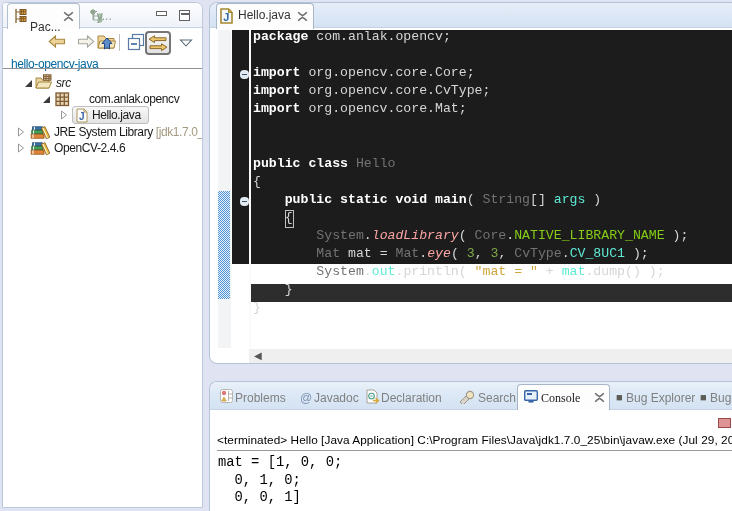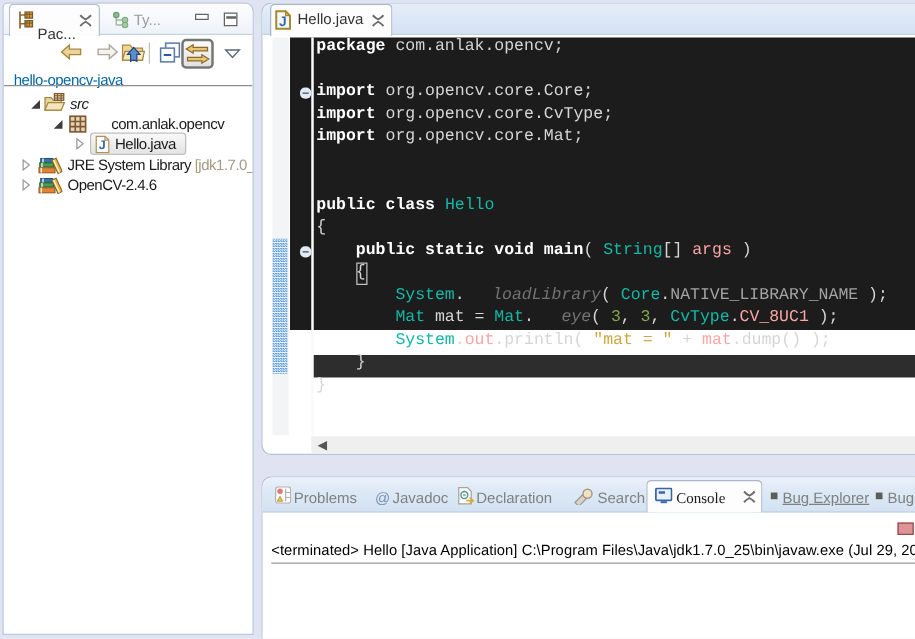--- a/index.html
+++ b/index.html
@@ -41,26 +41,26 @@
 
 #darkarea { position:absolute; left:22px; top:27px; width:501px; height:234px; background:#1c1c1c; }
 #gutterline { position:absolute; left:16.5px; top:0; width:2px; height:318px; background:#fafafa; }
 #hatch { position:absolute; left:8px; top:188px; width:12px; height:108px;
   background:repeating-conic-gradient(#4f93d6 0% 25%, #e8f1fa 0% 50%);
   background-size:2px 2px; }
 #curline { position:absolute; left:18px; top:253.5px; width:483px; height:18px; background:#2d2d2d; }
 #code { position:absolute; left:21px; top:-2px; font-family:"Liberation Mono",monospace;
   font-size:13.2px; line-height:18.1px; color:#d6d6d6; white-space:pre; }
 .k { color:#fff; font-weight:bold; }
-.cl { color:#14b8a6; }
-.m { color:#737373; font-style:italic;margin-left:22px; }
+.cl { color:#737373; }
+.m { color:#fca5a5; font-style:italic; }
 .s { color:#d0a73e; }
 .n { color:#7fa849; }
-.b { color:#fca5a5; }
-.cn { color:#a3a3a3; }
+.b { color:#5eead4; }
+.cn { color:#84cc16; }
 .fold { position:absolute; width:9.5px; height:9.5px; border-radius:4px;
   background:#e2eaf2; z-index:2; }
 .fold:after { content:""; position:absolute; left:2.2px; top:4.2px; width:5px; height:1.4px; background:#3c5068; }
 #brbox { position:absolute; border:1.3px solid #c0c0c0; width:9px; height:18.6px; left:52.5px; top:179.5px; }
 
 
 #hscroll { position:absolute; left:39px; top:346px; width:484px; height:14px; background:#efefef; }
 
 
 #bottompanel { left:209px; top:381px; width:523px; height:136px; background:#fff;
@@ -97,21 +97,21 @@
   <svg style="left:60px; top:8px; z-index:3;" width="11" height="11" viewBox="0 0 11 11">
     <path d="M1.2 1.2 C3 3.2 3.5 3.5 5.5 4.6 C7.5 3.5 8 3.2 9.8 1.2 M1.2 9.8 C3 7.8 3.5 7.5 5.5 6.4 C7.5 7.5 8 7.8 9.8 9.8" stroke="#6d6d6d" stroke-width="1.5" fill="none"></path>
   </svg>
 
   <svg style="left:86px; top:6px; z-index:3;" width="15" height="15" viewBox="0 0 15 15">
     <path d="M4 4 V11 M4 7 H10 M4 11 H10" stroke="#9db89d" stroke-width="1.1" fill="none"></path>
     <circle cx="4" cy="3" r="2.1" fill="#8fbc8f" stroke="#6d9a6d"></circle>
     <circle cx="11" cy="7" r="2.1" fill="#a7cca7" stroke="#84ab84"></circle>
     <circle cx="11" cy="11" r="2.1" fill="#a7cca7" stroke="#84ab84"></circle>
   </svg>
-  <span class="ttext2" style="left:104px;">Ty...</span>
+  <span class="ttext2" style="left:87px;">Ty...</span>
 
   <span style="position:absolute;left:153px;top:8px;width:11px;height:5px;border:1.5px solid #636363;background:#fff;z-index:3;"></span>
   <span style="position:absolute;left:176px;top:7px;width:11px;height:11px;border:1.5px solid #636363;background:#fff;z-index:3;"></span>
   <span style="position:absolute;left:177.5px;top:10px;width:8px;height:1.5px;background:#636363;z-index:3;"></span>
 
   <svg style="left:45px; top:32px;" width="18" height="13" viewBox="0 0 18 13">
     <path d="M7.5 1 L1.2 6.5 L7.5 12 L7.5 8.7 L16.5 8.7 L16.5 4.3 L7.5 4.3 Z" fill="#ecd39a" stroke="#a8883e" stroke-width="1.1"></path>
   </svg>
   <svg style="left:74px; top:32px;" width="18" height="13" viewBox="0 0 18 13">
     <path d="M10.5 1 L16.8 6.5 L10.5 12 L10.5 8.7 L1.5 8.7 L1.5 4.3 L10.5 4.3 Z" fill="#f5f2ea" stroke="#a8a8a0" stroke-width="1.1"></path>
@@ -273,20 +273,23 @@
   <svg style="left:314px; top:8px; z-index:3;" width="14" height="13" viewBox="0 0 14 13">
     <rect x="0.7" y="0.7" width="12.6" height="9.6" rx="1" fill="#e8f0fa" stroke="#3864a8" stroke-width="1.4"></rect>
     <rect x="3" y="3" width="5" height="2" fill="#3864a8"></rect>
     <rect x="4.5" y="11" width="5" height="1.6" fill="#3864a8"></rect>
   </svg>
   <span class="btab" style="left:331px; color:#1a1a1a;font-family:Liberation Serif, serif;">Console</span>
   <svg style="left:384px; top:10px; z-index:3;" width="11" height="11" viewBox="0 0 11 11">
     <path d="M1.2 1.2 C3 3.2 3.5 3.5 5.5 4.6 C7.5 3.5 8 3.2 9.8 1.2 M1.2 9.8 C3 7.8 3.5 7.5 5.5 6.4 C7.5 7.5 8 7.8 9.8 9.8" stroke="#6d6d6d" stroke-width="1.5" fill="none"></path>
   </svg>
   <span class="btab" style="left:406px; color:#5d5d57; font-size:11px; top:9px;">■</span>
-  <span class="btab" style="left:416px;text-decoration:underline;">Bug Explorer</span>
+  <span class="btab" style="left:416px;">Bug Explorer</span>
   <span class="btab" style="left:490px; color:#5d5d57; font-size:11px; top:9px;">■</span>
   <span class="btab" style="left:500px;">Bug</span>
 
   <div id="redbtn"></div>
   <div id="chead">&lt;terminated&gt; Hello [Java Application] C:\Program Files\Java\jdk1.7.0_25\bin\javaw.exe (Jul 29, 20</div>
   <div id="cheadline"></div>
+  <div id="cout">mat = [1, 0, 0;
+  0, 1, 0;
+  0, 0, 1]</div>
 </div>
 
 </body></html>

